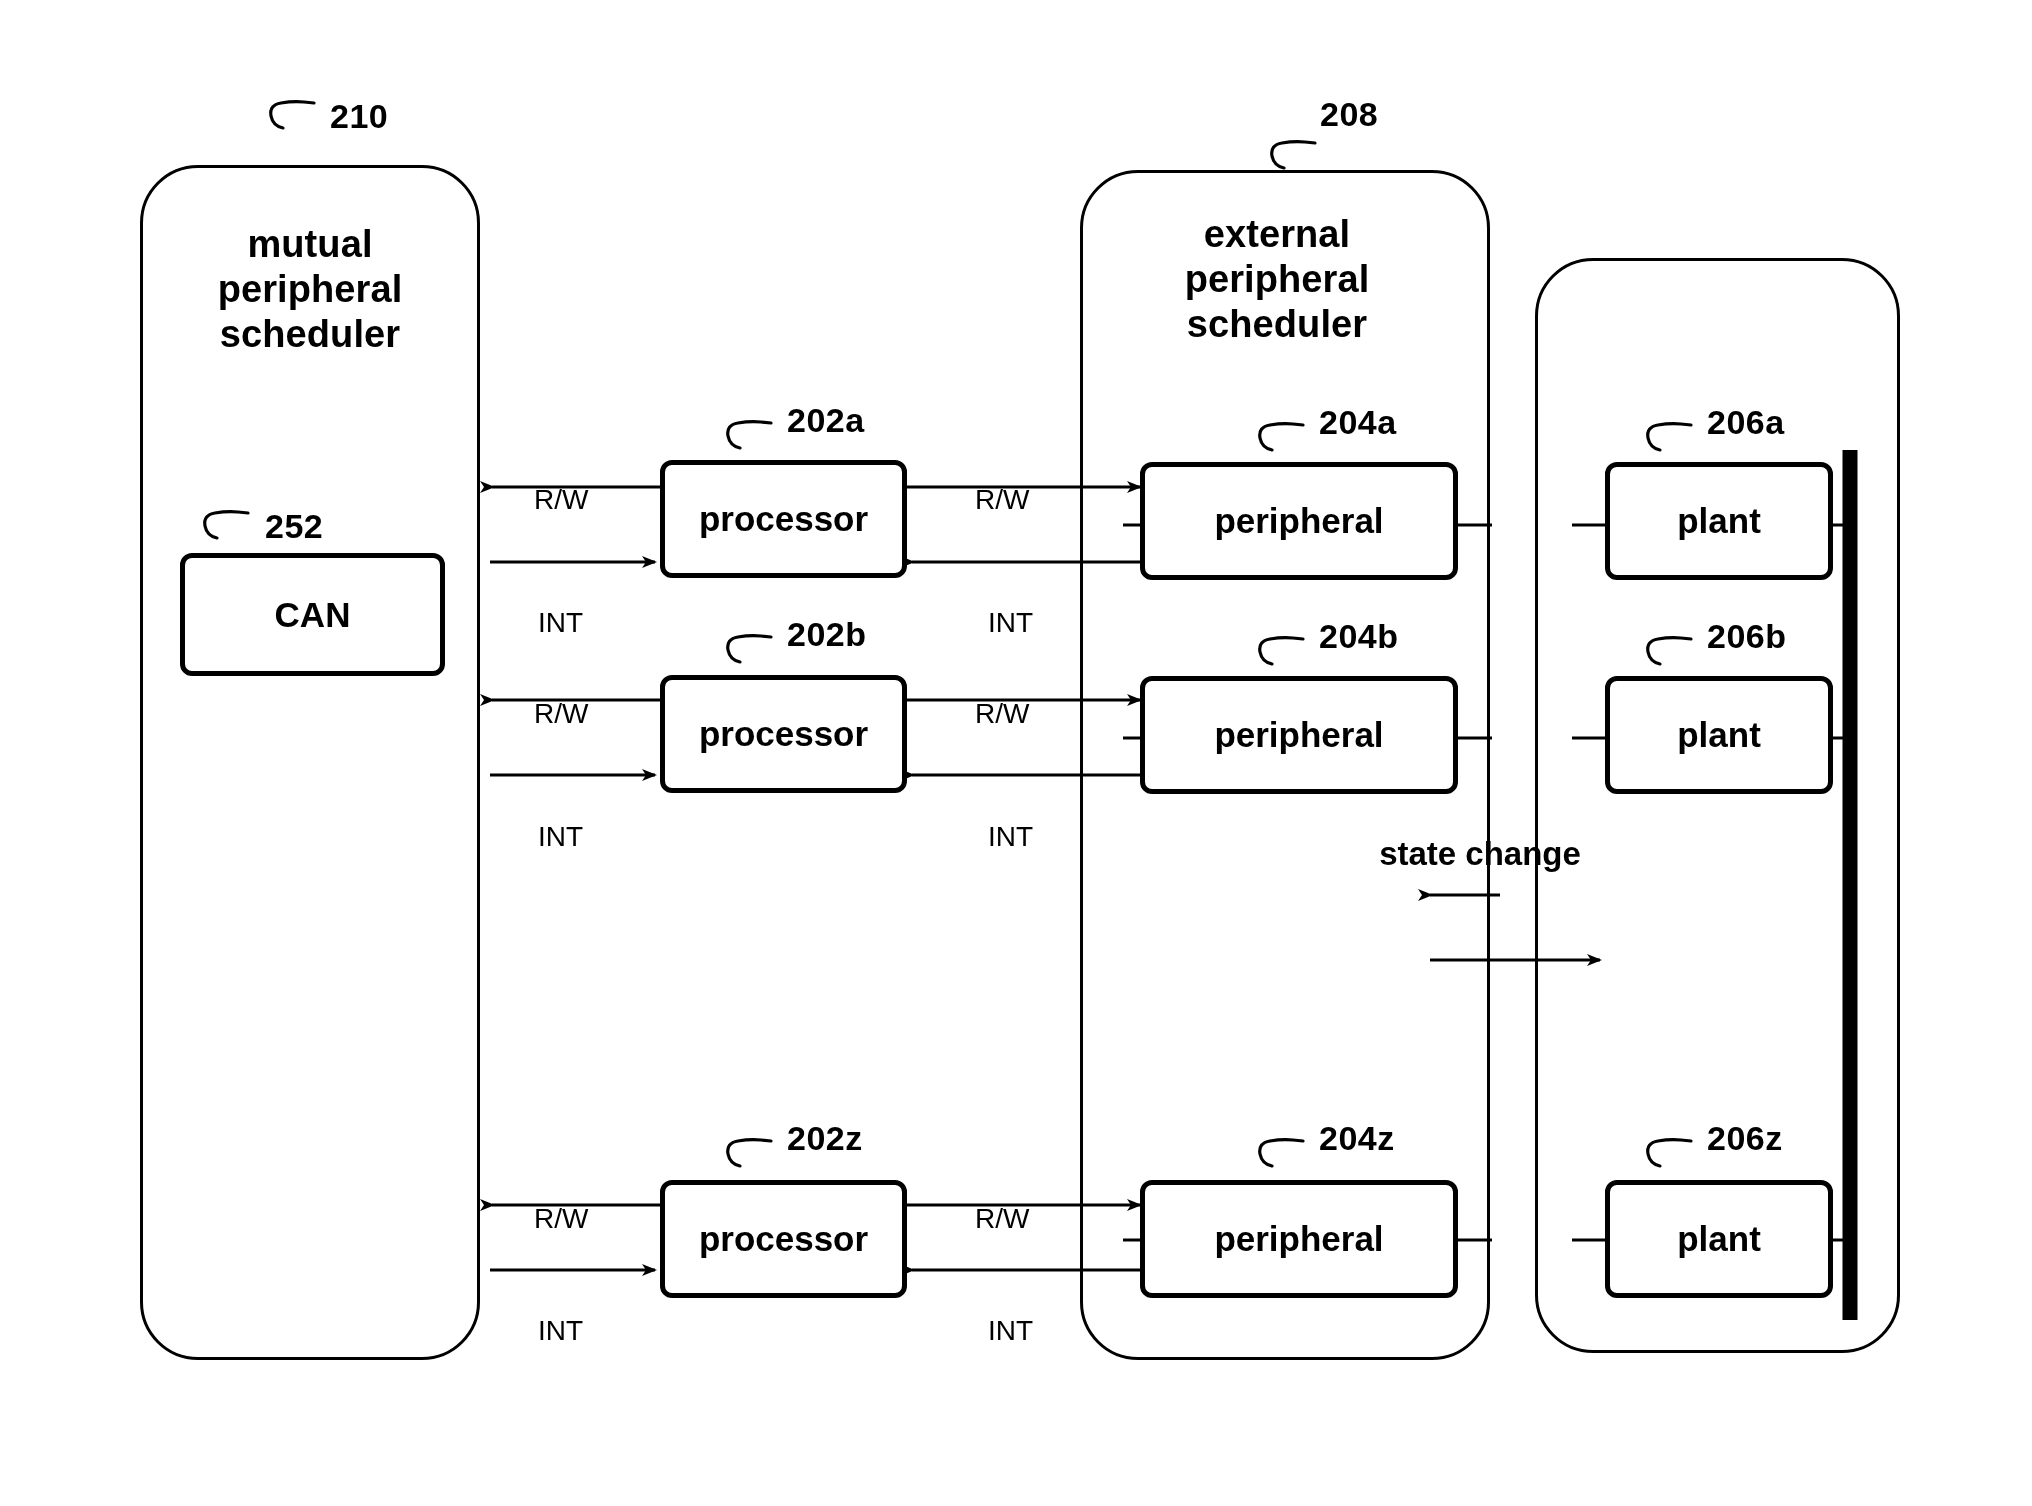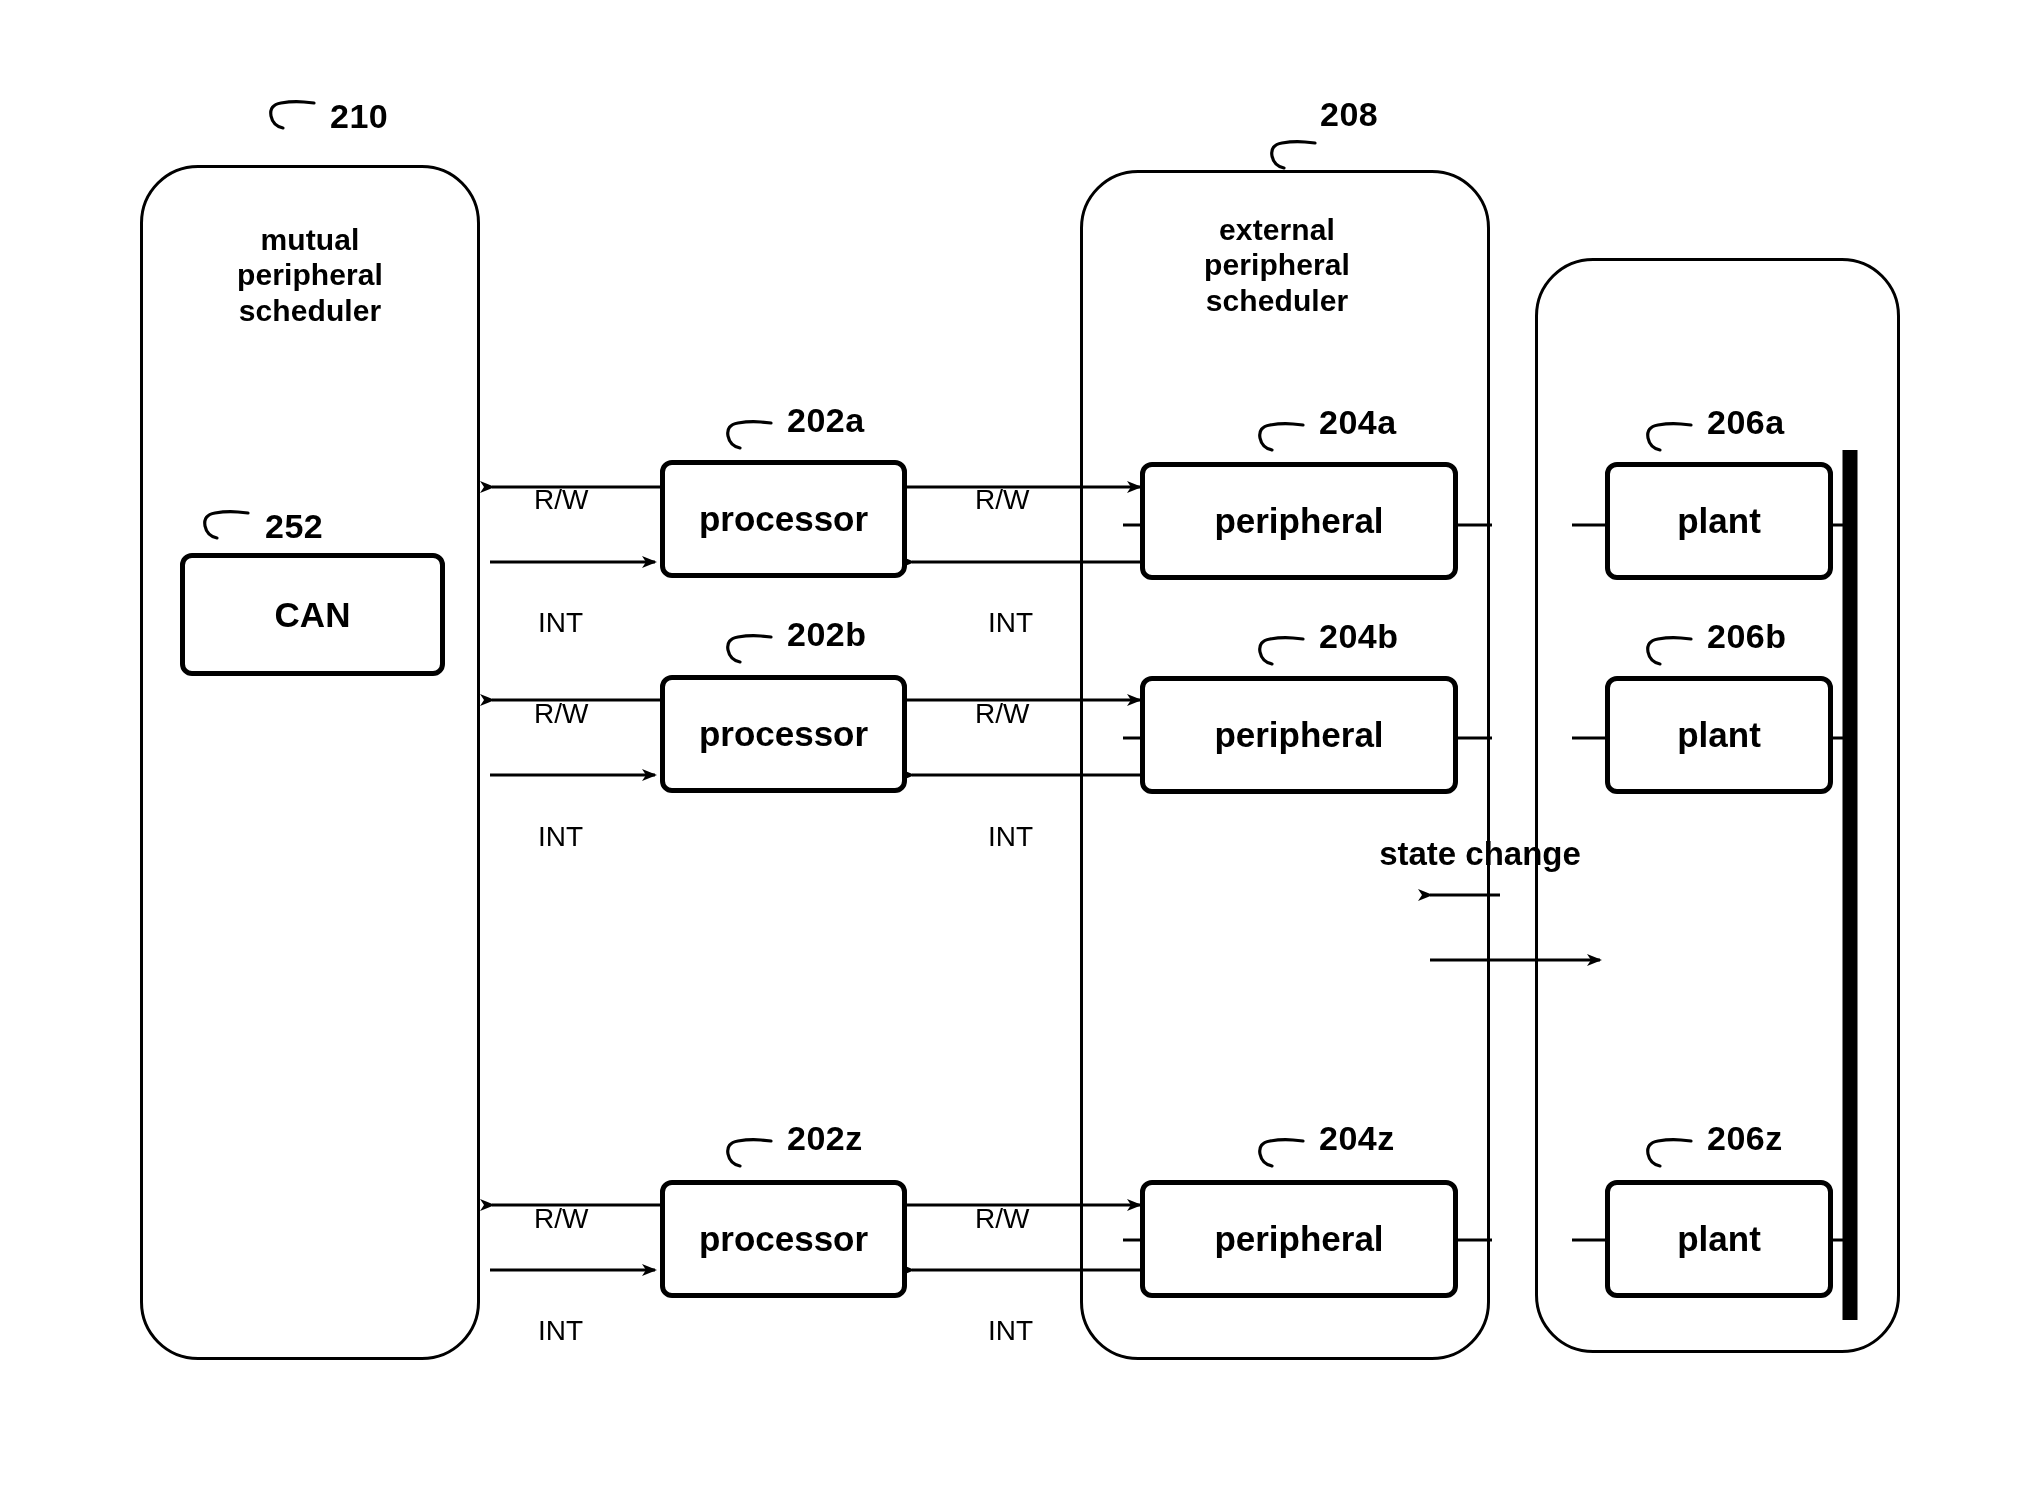--- a/index.html
+++ b/index.html
@@ -24,21 +24,21 @@
   }
   
   .lbl {
     position: absolute;
     color: #000000;
     font-family: "Liberation Sans", sans-serif;
     white-space: pre;
     line-height: 1.18;
   }
   .container-title {
-    font-size: 30px;
+    font-size: 38px;
     font-weight: bold;
     text-align: center;
     letter-spacing: 0.1px;
   }
   .box-label {
     font-size: 35px;
     font-weight: bold;
     text-align: center;
     width: 100%;
   }

